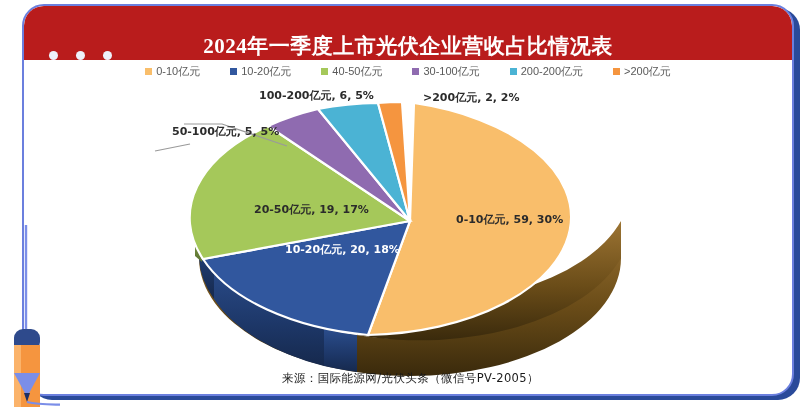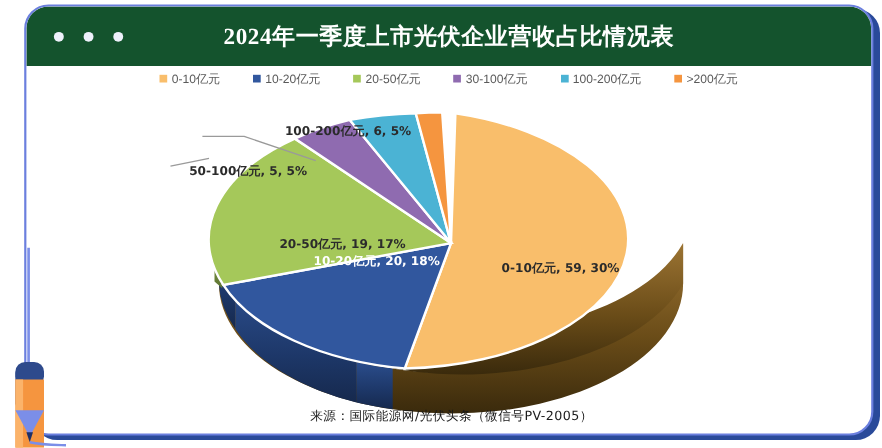--- a/index.html
+++ b/index.html
@@ -20,23 +20,23 @@
     position:absolute;left:22px;top:4px;width:772px;height:392px;
     background:#ffffff;
     border:2px solid #6b7fde;
     border-radius:22px;
     box-sizing:border-box;
     overflow:hidden;
   }
   
   .titlebar{
     position:absolute;left:0;top:0;width:100%;height:54px;
-    background:#14532d;
+    background:#b91c1c;
     border-radius:19px 19px 0 0;
-    display:flex;align-items:center;
+    display:flex;align-items:flex-end;
   }
   .dots{display:flex;gap:18px;margin-left:25px;}
   .dot{width:9px;height:9px;border-radius:50%;background:#eef1fb;}
   .title-text{
     position:absolute;left:0;right:0;text-align:center;
     color:#ffffff;font-size:21px;font-weight:700;letter-spacing:.5px;
     font-family:"Liberation Serif","DejaVu Serif",serif;
     pointer-events:none;
   }
 
@@ -58,22 +58,22 @@
 
   .src{
     position:absolute;left:5px;right:0;bottom:12px;text-align:center;
     font-size:11.5px;color:#1a1a1a;letter-spacing:.4px;
     font-family:"DejaVu Sans",sans-serif;
   }
 
   
   .dl{position:absolute;font-size:11px;font-weight:700;white-space:nowrap;
       font-family:"DejaVu Sans",sans-serif;}
-  .dl-dark{color:#2b2b2b;margin-top:24px;}
-  .dl-white{color:#ffffff;}
+  .dl-dark{color:#2b2b2b;}
+  .dl-white{color:#ffffff;margin-top:12px;}
 </style>
 </head>
 <body>
 
 <div class="stage">
 
   <div class="card-shadow"></div>
 
   <div class="card">
 
@@ -92,29 +92,29 @@
         <span class="legend-item">
           <i class="legend-swatch" style="background:#f9be6b"></i>
           <span>0-10亿元</span>
         </span>
         <span class="legend-item">
           <i class="legend-swatch" style="background:#31579e"></i>
           <span>10-20亿元</span>
         </span>
         <span class="legend-item">
           <i class="legend-swatch" style="background:#a5c85a"></i>
-          <span>20-50亿元</span>
+          <span>40-50亿元</span>
         </span>
         <span class="legend-item">
           <i class="legend-swatch" style="background:#8f6bb0"></i>
           <span>30-100亿元</span>
         </span>
         <span class="legend-item">
           <i class="legend-swatch" style="background:#4bb3d4"></i>
-          <span>100-200亿元</span>
+          <span>200-200亿元</span>
         </span>
         <span class="legend-item">
           <i class="legend-swatch" style="background:#f5953f"></i>
           <span>&gt;200亿元</span>
         </span>
       </div>
 
       <div class="pie-wrap">
         <svg width="772" height="300" viewBox="0 0 772 300">
           <defs>
@@ -159,22 +159,23 @@
 
             <path d="M 386 139 L 354 21 A 211 118 0 0 1 378 20 Z" fill="#f5953f"></path>
           </g>
 
           <polyline points="160,42 198,42 263,64" fill="none" stroke="#9a9a9a" stroke-width="1.2"></polyline>
           <line x1="131" y1="69" x2="166" y2="62" stroke="#9a9a9a" stroke-width="1.2"></line>
         </svg>
 
         
         <div class="dl dl-dark" style="left:235px;top:6px;">100-200亿元, 6, 5%</div>
+        <div class="dl dl-dark" style="left:399px;top:8px;">&gt;200亿元, 2, 2%</div>
         <div class="dl dl-dark" style="left:148px;top:42px;text-align:center;">50-100亿元, 5, 5%</div>
-        <div class="dl dl-dark" style="left:230px;top:108px;">20-50亿元, 19, 17%</div>
+        <div class="dl dl-dark" style="left:230px;top:120px;">20-50亿元, 19, 17%</div>
         <div class="dl dl-white" style="left:261px;top:148px;">10-20亿元, 20, 18%</div>
         <div class="dl dl-dark" style="left:432px;top:130px;">0-10亿元, 59, 30%</div>
       </div>
 
       <div class="src">来源：国际能源网/光伏头条（微信号PV-2005）</div>
     </div>
   </div>
 
   <svg class="pen" viewBox="0 0 60 182">
     <line x1="26" y1="0" x2="26" y2="112" stroke="#7b8ee8" stroke-width="2.4"></line>

